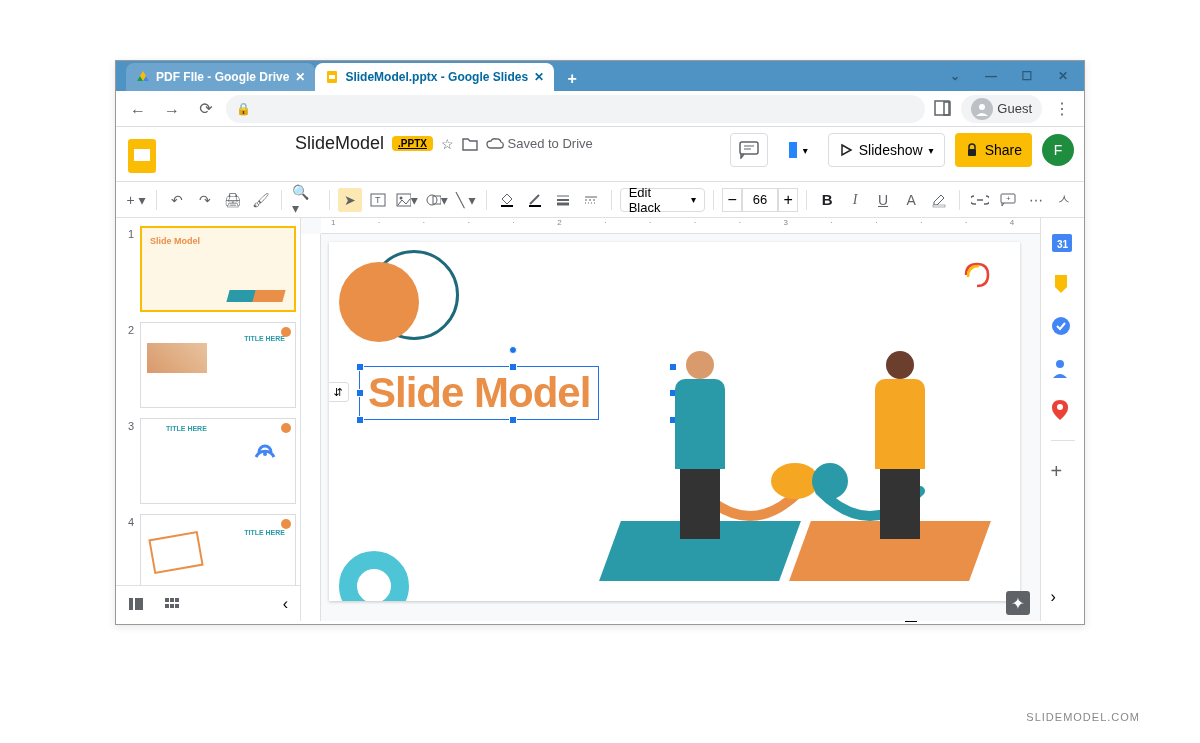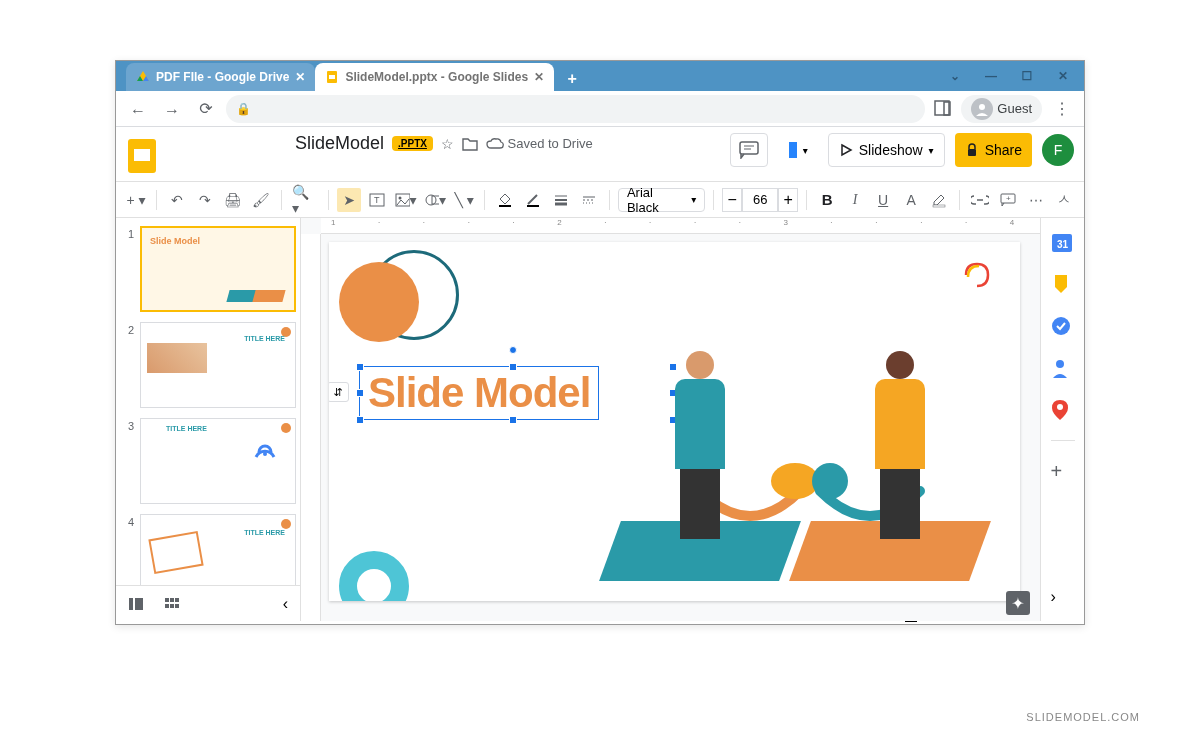--- a/index.html
+++ b/index.html
@@ -1,20 +1,20 @@
 <!DOCTYPE html>
 <html><head>
 <meta charset="utf-8">
 <style>
 * { box-sizing: border-box; margin: 0; padding: 0; font-family: Arial, sans-serif; }
 body { background: #fff; width: 1200px; height: 743px; overflow: hidden; position: relative; }
 .window { position: absolute; top: 60px; left: 115px; width: 970px; height: 565px; background: #fff; border: 1px solid #999; box-shadow: 0 2px 8px rgba(0,0,0,0.1); }
 .titlebar { height: 30px; background: #4e93c4; display: flex; align-items: center; font-weight: bold; }
 .tabs { display: flex; height: 30px; align-items: flex-end; padding-left: 10px; gap: 0; }
-.tab { height: 28px; background: #e8eaed; border-radius: 8px 8px 0 0; padding: 0 10px; display: flex; align-items: center; gap: 6px; font-size: 12px; color: #737373; min-width: 130px; position: relative; }
+.tab { height: 28px; background: #e8eaed; border-radius: 8px 8px 0 0; padding: 0 10px; display: flex; align-items: center; gap: 6px; font-size: 12px; color: #0369a1; min-width: 130px; position: relative; }
 .tab.active { background: #fff; }
 .tab.inactive { background: #6da5cf; color: #fff; }
 .tab-close { margin-left: auto; cursor: pointer; }
 .newtab { width: 24px; height: 24px; display: flex; align-items: center; justify-content: center; color: #fff; margin-left: 6px; }
 .win-controls { margin-left: auto; display: flex; gap: 2px; margin-right: 4px; }
 .win-btn { width: 34px; height: 24px; display: flex; align-items: center; justify-content: center; color: #2d5878; font-size: 12px; }
 .addr-bar { height: 36px; background: #fff; border-bottom: 1px solid #dadce0; display: flex; align-items: center; padding: 0 8px; gap: 6px; }
 .nav-btn { width: 28px; height: 28px; display: flex; align-items: center; justify-content: center; color: #5f6368; border-radius: 50%; }
 .url-field { flex: 1; background: #f1f3f4; border-radius: 14px; height: 28px; display: flex; align-items: center; padding: 0 10px; gap: 6px; font-size: 13px; color: #5f6368; }
 .url-field .lock { font-size: 12px; }
@@ -255,21 +255,21 @@
     </div>
     <div class="tbtn">
       <svg width="16" height="12">
           <line x1="2" y1="3" x2="14" y2="3" stroke="#5f6368"></line>
           <line x1="2" y1="6" x2="14" y2="6" stroke="#5f6368" stroke-dasharray="2"></line>
           <line x1="2" y1="9" x2="14" y2="9" stroke="#5f6368" stroke-dasharray="1 2"></line>
         </svg>
     </div>
     <div class="tsep"></div>
     <div class="font-select">
-      <span>Arial Black</span>
+      <span>Edit Black</span>
       <span style="font-size:10px">▾</span>
     </div>
     <div class="tsep"></div>
     <div class="size-group">
       <div class="size-btn">−</div>
       <div class="size-val">66</div>
       <div class="size-btn">+</div>
     </div>
     <div class="tsep"></div>
     <div class="tbtn bold">B</div>

